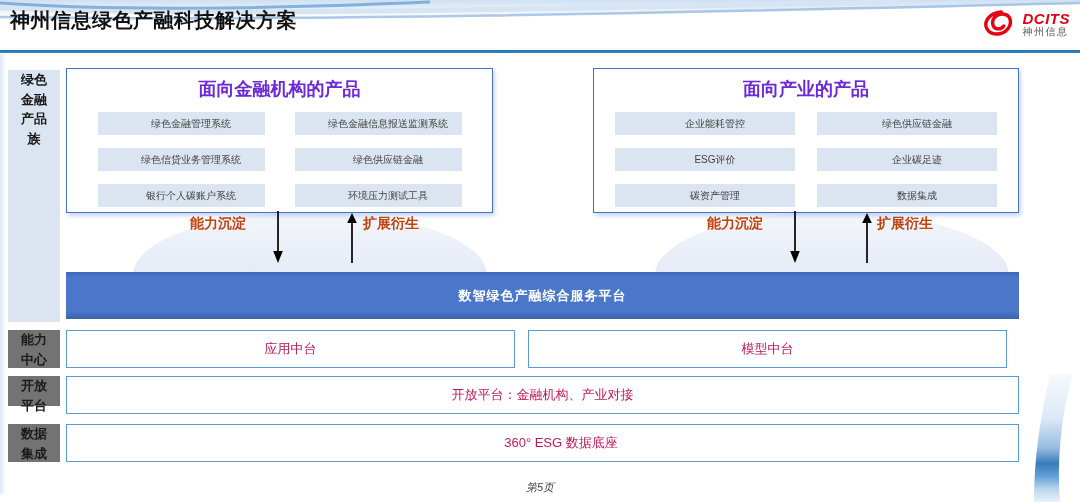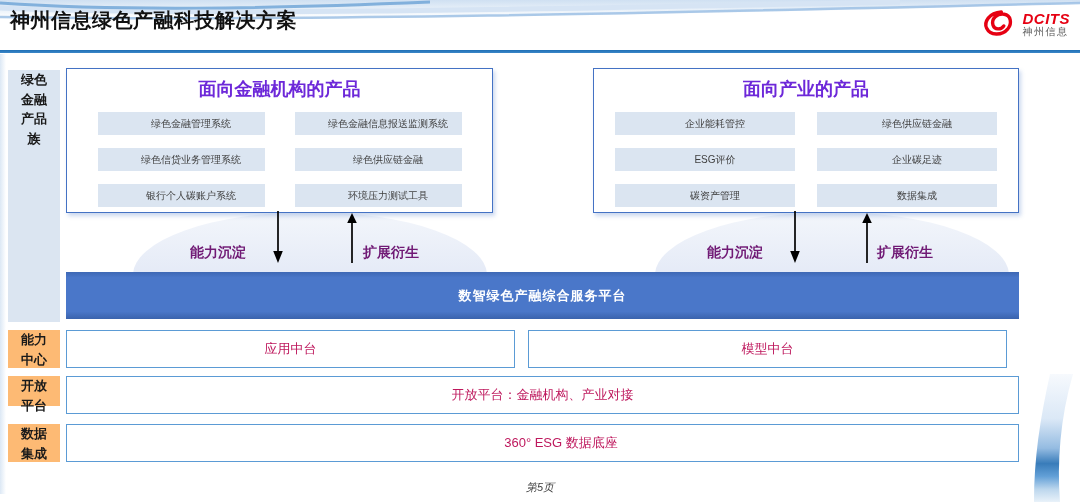--- a/index.html
+++ b/index.html
@@ -30,41 +30,41 @@
   .dome-left  { left:133px; top:212px; }
   .dome-right { left:655px; top:212px; }
 
   
   .side {
     position:absolute; left:8px; width:52px; display:flex; justify-content:center;
     font-weight:bold; font-size:13px; color:#1a1a1a; text-align:center;
   }
   .side span { display:block; width:2.15em; word-break:break-all; line-height:1.5; }
   .side-family { top:70px; height:252px; background:#dbe5f1; }
-  .side-peach  { background:#fdba74; }
+  .side-peach  { background:#737373; }
   .side-cap  { top:330px; height:38px; }
   .side-open { top:376px; height:30px; }
   .side-data { top:424px; height:38px; }
 
   
   .product-box {
     position:absolute; top:68px; height:145px; background:#fff;
     border:1px solid #4472c4; box-shadow:2px 3px 4px rgba(68,114,196,.28);
   }
   .box-left  { left:66px;  width:427px; }
   .box-right { left:593px; width:426px; }
   .box-title { margin-top:8px; text-align:center; font-weight:bold; font-size:18px; color:#6d28d9; }
   .items { display:grid; justify-content:center; column-gap:30px; row-gap:13px; margin-top:11px;
     grid-template-columns:167px 167px; }
   .box-right .items { grid-template-columns:180px 180px; column-gap:22px; }
   .item { height:23px; background:#dbe5f1; display:flex; align-items:center; justify-content:center;
     font-size:10px; color:#3f3f3f; white-space:nowrap;padding-left:20px; }
 
   
-  .arrow-label { position:absolute; top:244px; font-size:14px; font-weight:bold; color:#701a75; white-space:nowrap; }
+  .arrow-label { position:absolute; top:215px; font-size:14px; font-weight:bold; color:#c2410c; white-space:nowrap; }
   .arrow { position:absolute; }
 
   
   .banner {
     position:absolute; left:66px; top:272px; width:953px; height:47px;
     background:linear-gradient(to bottom,#3e68b4 0%,#4a77c9 12%,#4a77c9 84%,#3a63ad 100%);
     display:flex; align-items:center; justify-content:center;
     color:#fff; font-weight:bold; font-size:13px; letter-spacing:1px;
   }
   .row-box {

